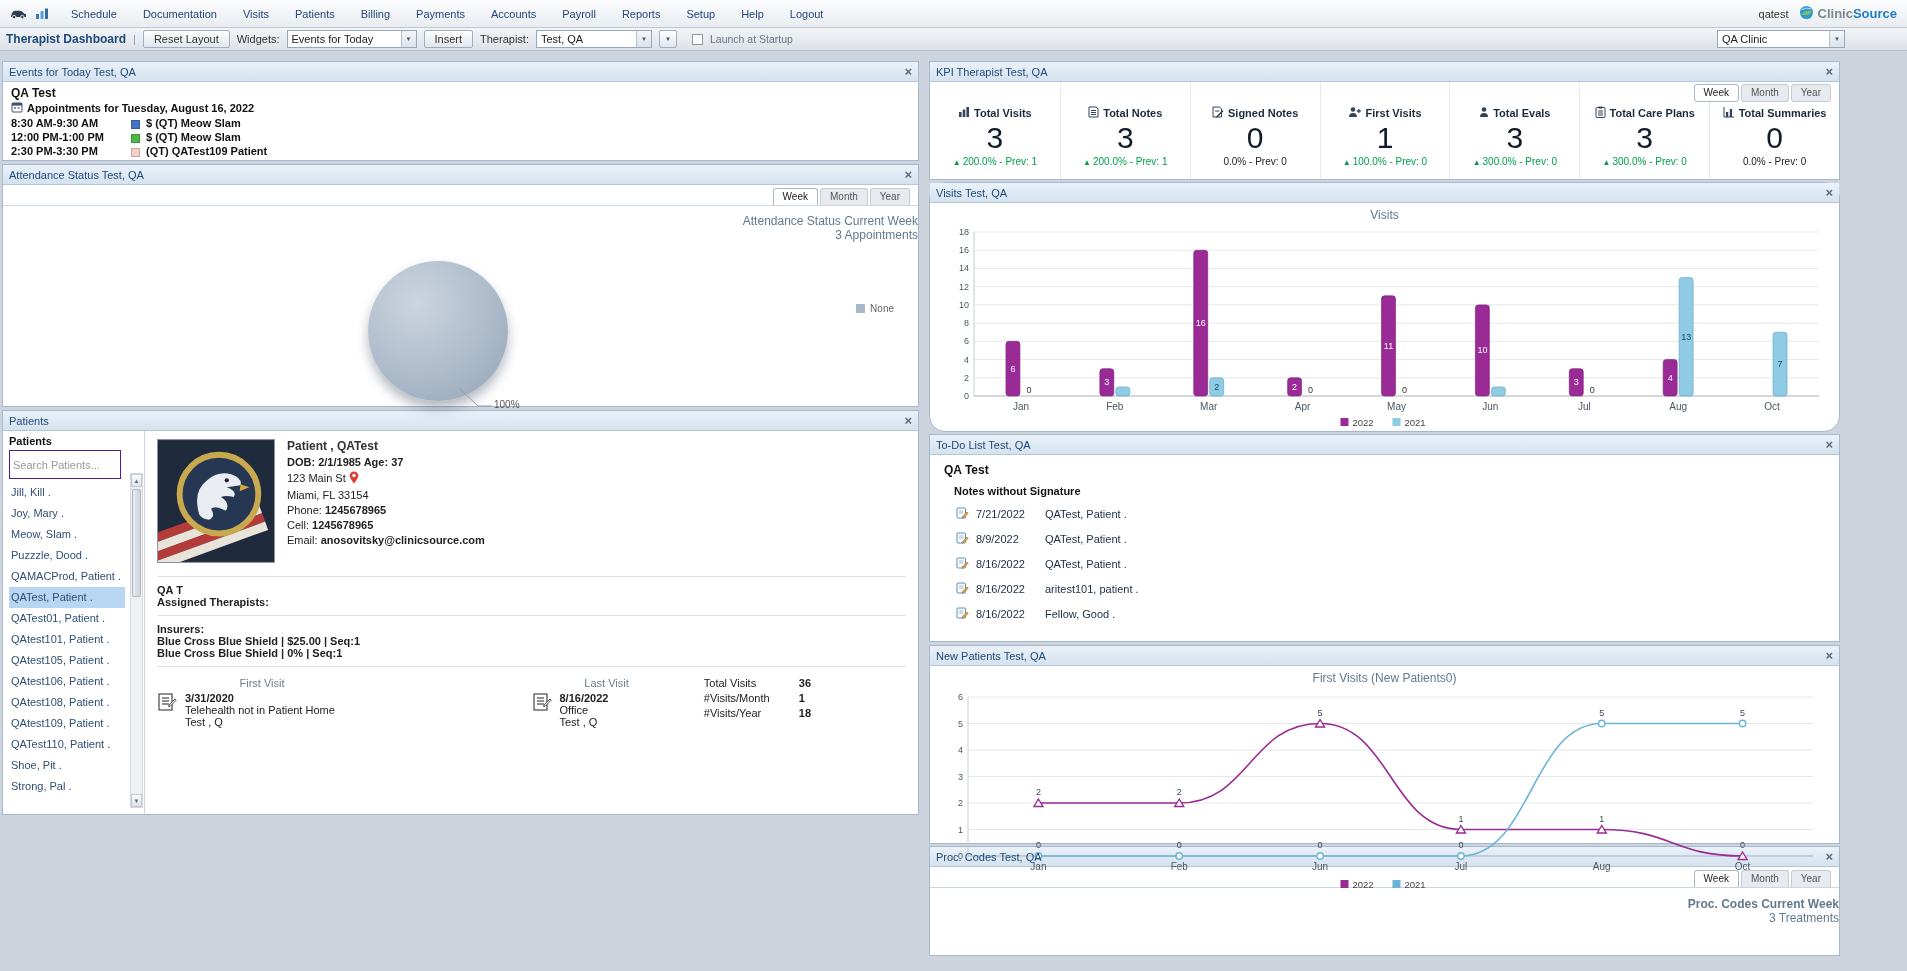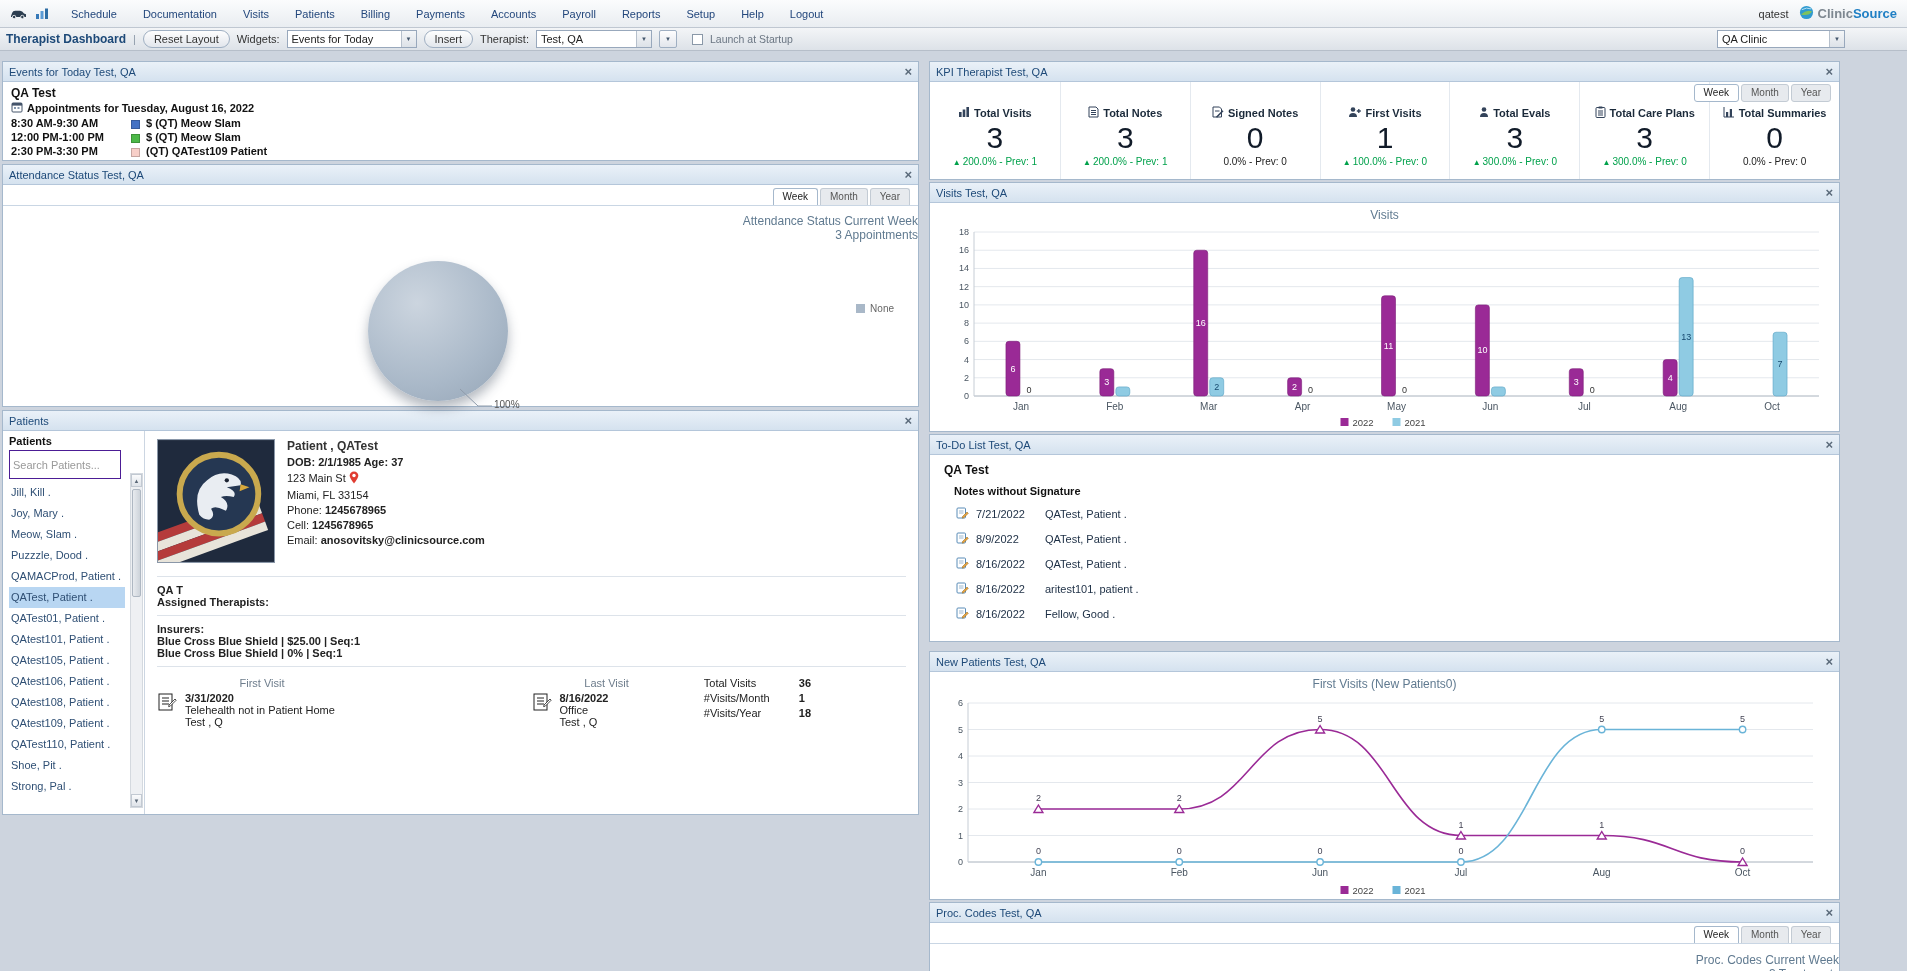--- a/index.html
+++ b/index.html
@@ -19,21 +19,21 @@
   .logo{display:inline-flex;align-items:center;gap:4px;font-size:13px;font-weight:bold;}
   .logo-clinic{color:#7d8790;}
   .logo-source{color:#1f7fc4;}
 
   
   .toolbar{height:23px;display:flex;align-items:center;gap:7px;padding:0 6px;
     background:linear-gradient(#f3f5f7,#dde2e8);border-bottom:1px solid #b6bec9;}
   .tb-title{font-size:12px;font-weight:bold;color:#1d4978;}
   .tb-sep{color:#8d9aa9;}
   .tb-btn{font-family:inherit;font-size:11px;padding:2px 10px;color:#333;cursor:pointer;
-    background:linear-gradient(#fefefe,#e2e6ec);border:1px solid #9fafc2;border-radius:9px;}
+    background:linear-gradient(#fefefe,#e2e6ec);border:1px solid #9fafc2;border-radius:2px;}
   .tb-label{color:#333;}
   .combo{display:inline-flex;align-items:center;height:18px;background:#fff;
     border:1px solid #98a8bc;overflow:hidden;}
   .combo-value{flex:1;padding:0 4px;white-space:nowrap;}
   .combo-arrow{width:15px;height:100%;display:flex;align-items:center;justify-content:center;
     font-size:6px;color:#45586e;background:linear-gradient(#f4f6f8,#dde2e8);border-left:1px solid #b6c0cc;}
   .tb-mini{width:18px;height:18px;display:inline-flex;align-items:center;justify-content:center;
     font-size:6px;color:#45586e;background:linear-gradient(#fefefe,#e2e6ec);border:1px solid #9fafc2;border-radius:2px;}
   .cb{width:11px;height:11px;background:#fff;border:1px solid #8a98a8;display:inline-block;margin-left:8px;}
   .cb-label{color:#6b7683;font-size:10.5px;}
@@ -45,23 +45,23 @@
   .panel{background:#fff;border:1px solid #a5b8cc;}
   .panel-header{height:20px;display:flex;align-items:center;padding:0 6px;
     background:linear-gradient(#eaf1f8,#d5e2ef);border-bottom:1px solid #b4c6da;color:#1d4978;}
   .panel-title{flex:1;}
   .close-x{color:#5a6a7a;font-size:13px;line-height:13px;cursor:pointer;font-weight:bold;}
 
   .panel-events{height:100px;}
   .panel-attendance{height:243px;margin-top:3px;}
   .panel-patients{height:405px;margin-top:3px;}
   .panel-kpi{height:119px;}
-  .panel-visits{height:250px;margin-top:2px;}
+  .panel-visits{height:250px;margin-top:2px;border-radius:16px;}
   .panel-todo{height:208px;margin-top:2px;}
-  .panel-newpatients{height:249px;margin-top:9px;}
+  .panel-newpatients{height:199px;margin-top:3px;}
   .panel-proc{height:110px;margin-top:2px;}
 
   
   .tabstrip{display:flex;justify-content:flex-end;gap:2px;padding:3px 8px 0;border-bottom:1px solid #c9d6e4;}
   .tab{font-size:10px;padding:2px 9px 3px;background:#e7eaee;border:1px solid #c3cbd4;border-bottom:none;
     border-radius:3px 3px 0 0;color:#555;cursor:pointer;}
   .tab.active{background:#fff;border-color:#a5b8cc;color:#222;}
 
   
   .events-body{padding:4px 8px;}
@@ -141,21 +141,21 @@
 
   
   .todo-body{padding:8px 14px;}
   .todo-user{font-weight:bold;font-size:12px;color:#111;}
   .todo-section{font-weight:bold;margin:8px 0 4px 10px;color:#111;}
   .todo-row{display:flex;align-items:center;gap:7px;margin-left:12px;height:25px;color:#1c2e44;cursor:pointer;}
   .todo-date{min-width:62px;}
 
   
   .proc-body{padding-bottom:4px;}
-  .proc-t1{margin-top:9px;}
+  .proc-t1{margin-top:9px;font-weight:bold;}
 </style>
 </head>
 <body>
 
 <div class="screen">
 
   <div class="topnav">
     <span class="nav-ico">
         <svg width="17" height="12" viewBox="0 0 17 12">
           <path d="M1 8 L2.2 4.8 Q2.8 2.8 5.2 2.8 L10 2.8 Q12.4 2.8 14 5.4 L16 6.2 L16 9 L14.2 9 A2 2 0 0 1 10.4 9 L6 9 A2 2 0 0 1 2.2 9 L1 9 Z" fill="#2c3e50"></path>

